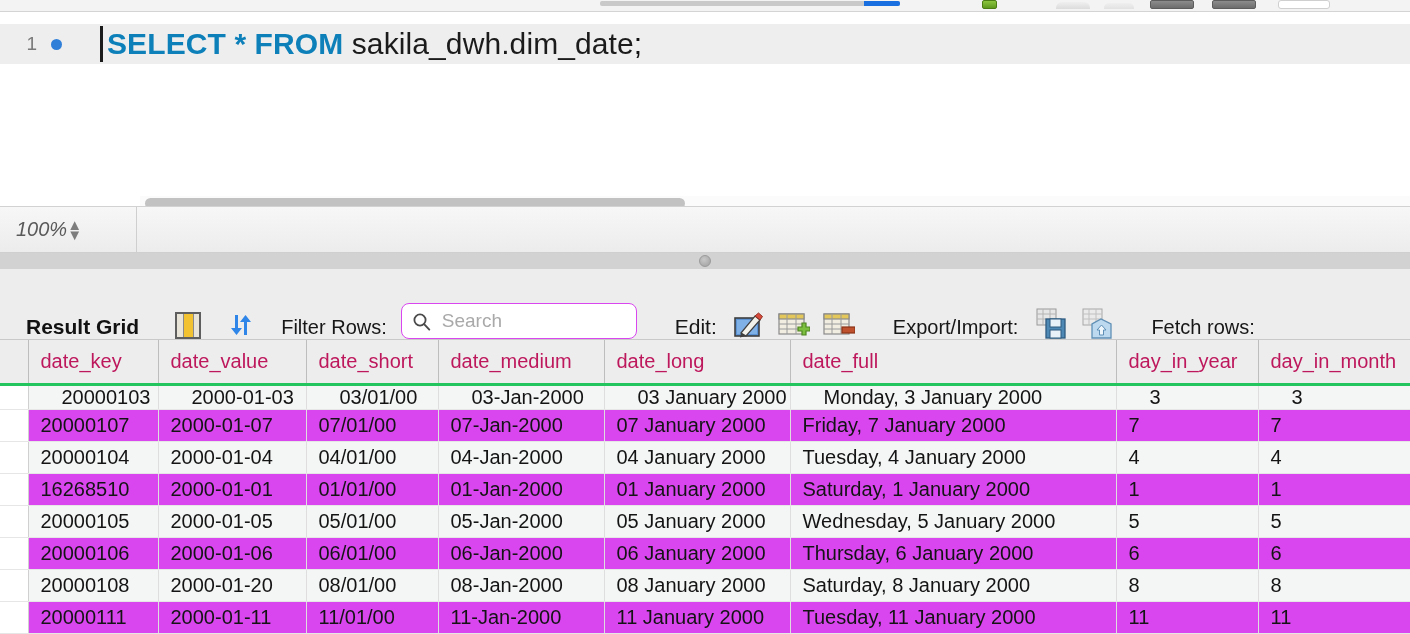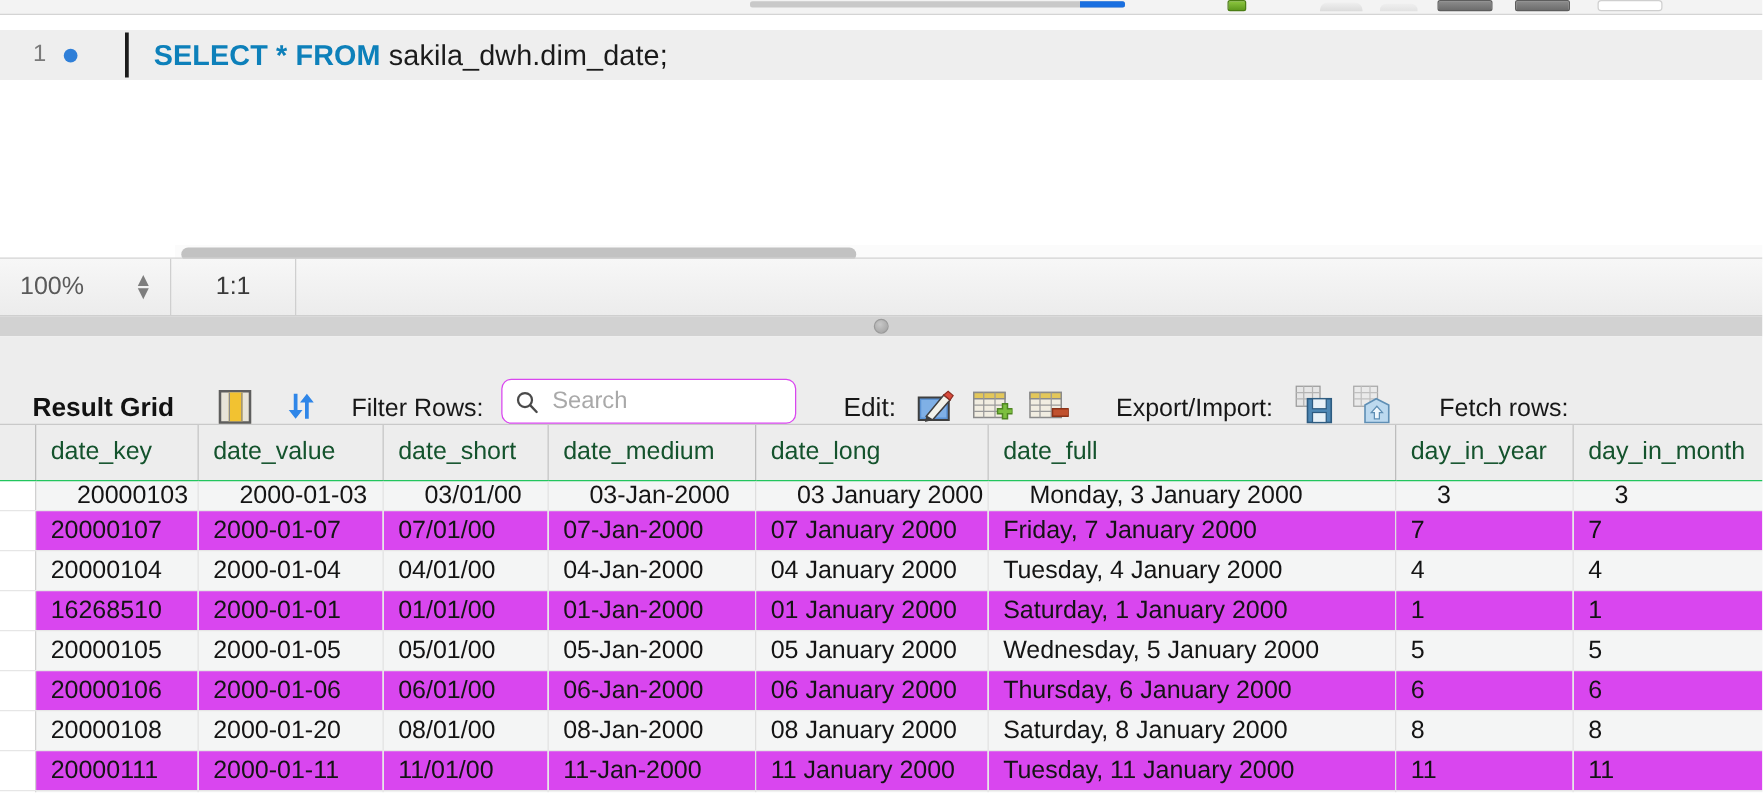--- a/index.html
+++ b/index.html
@@ -59,21 +59,21 @@
   }
   .bp-dot {
     width: 11px; height: 11px; border-radius: 50%;
     background: #2f7fd8; margin-right: 38px; flex: none;
   }
   .caret {
     width: 3px; height: 36px; background: #1b1b1b; flex: none;
   }
   .code-text {
     font-family: "Liberation Sans", sans-serif;
-    font-size: 23px; color: #111; white-space: pre; padding-left: 20px;
+    font-size: 30px; color: #111; white-space: pre; padding-left: 4px;
     letter-spacing: 0.1px;
   }
   .kw { color: #0d80ba; font-weight: bold; }
   .op { color: #0d80ba; font-weight: bold; }
   .ident { color: #1b1b1b; }
   .semi { color: #111; }
 
   .h-scroll-track {
     position: absolute; left: 140px; top: 184px; width: 1270px; height: 14px;
     background: #fbfbfb;
@@ -85,22 +85,22 @@
 
   
   .zoom-bar {
     position: absolute; left: 0; top: 206px; width: 1410px; height: 47px;
     background: linear-gradient(#f7f7f7, #ececec);
     border-top: 1px solid #d2d2d2;
     border-bottom: 1px solid #cfcfcf;
     display: flex; align-items: stretch;
   }
   .zoom-cell {
-    width: 137px; display: flex; align-items: center; justify-content: space-between;
-    padding: 0 14px 0 16px; border-right: 1px solid #cfcfcf;
+    width: 137px; display: flex; align-items: center; justify-content: flex-start;
+    padding: 0 14px 0 16px; border-right: 1px solid #cfcfcf; font-style: italic;
   }
   .zoom-val { font-size: 20px; color: #5a5a5a; }
   .stepper { display: flex; flex-direction: column; align-items: center; line-height: 0.66; }
   .stepper span { font-size: 15px; color: #7d7d7d; }
   .ratio-cell {
     width: 100px; display: flex; align-items: center; justify-content: center;
     border-right: 1px solid #cfcfcf;
     font-size: 20px; color: #3a3a3a;
   }
   .zoom-rest { flex: 1; }
@@ -175,23 +175,23 @@
 
   
   .grid-wrap {
     position: absolute; left: 0; top: 340px; width: 1410px; height: 294px;
     overflow: hidden; background: #fff;
   }
   table.grid { border-collapse: collapse; table-layout: fixed; width: 1410px; }
   table.grid th {
     background: #ededed;
     border-right: 1px solid #bdbdbd;
-    border-bottom: 1px solid #22c55e;
+    border-bottom: 3px solid #22c55e;
     font-weight: normal;
-    font-size: 20px; color: #14532d;
+    font-size: 20px; color: #be185d;
     text-align: left;
     padding: 0 0 0 12px;
     height: 44px;
     white-space: nowrap; overflow: hidden;
   }
   table.grid th.rowsel { background: #ededed; border-right: 1px solid #bdbdbd; padding: 0; }
   table.grid td {
     border-right: 1px solid #dedede;
     border-bottom: 1px solid #e6e6e6;
     font-size: 20px; color: #141414;
@@ -244,21 +244,20 @@
   </div>
 
   <div class="zoom-bar">
     <div class="zoom-cell">
       <span class="zoom-val">100%</span>
       <span class="stepper">
         <span>▲</span>
         <span>▼</span>
       </span>
     </div>
-    <div class="ratio-cell">1:1</div>
     <div class="zoom-rest"></div>
   </div>
 
   <div class="splitter">
     <div class="splitter-grip"></div>
   </div>
 
   <div class="rg-toolbar">
     <span class="rg-title">Result Grid</span>
 

